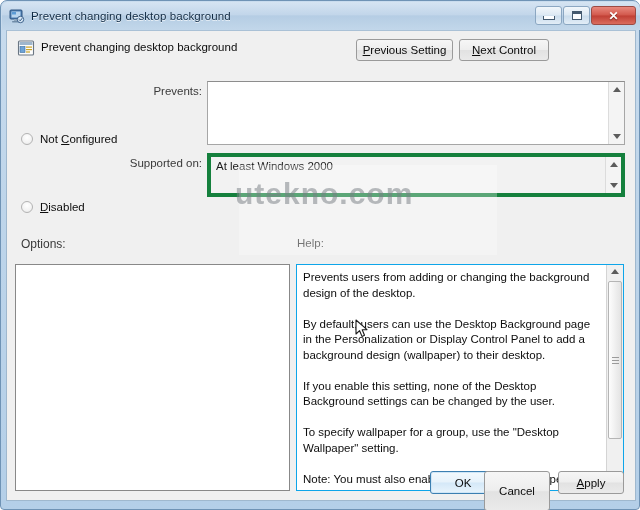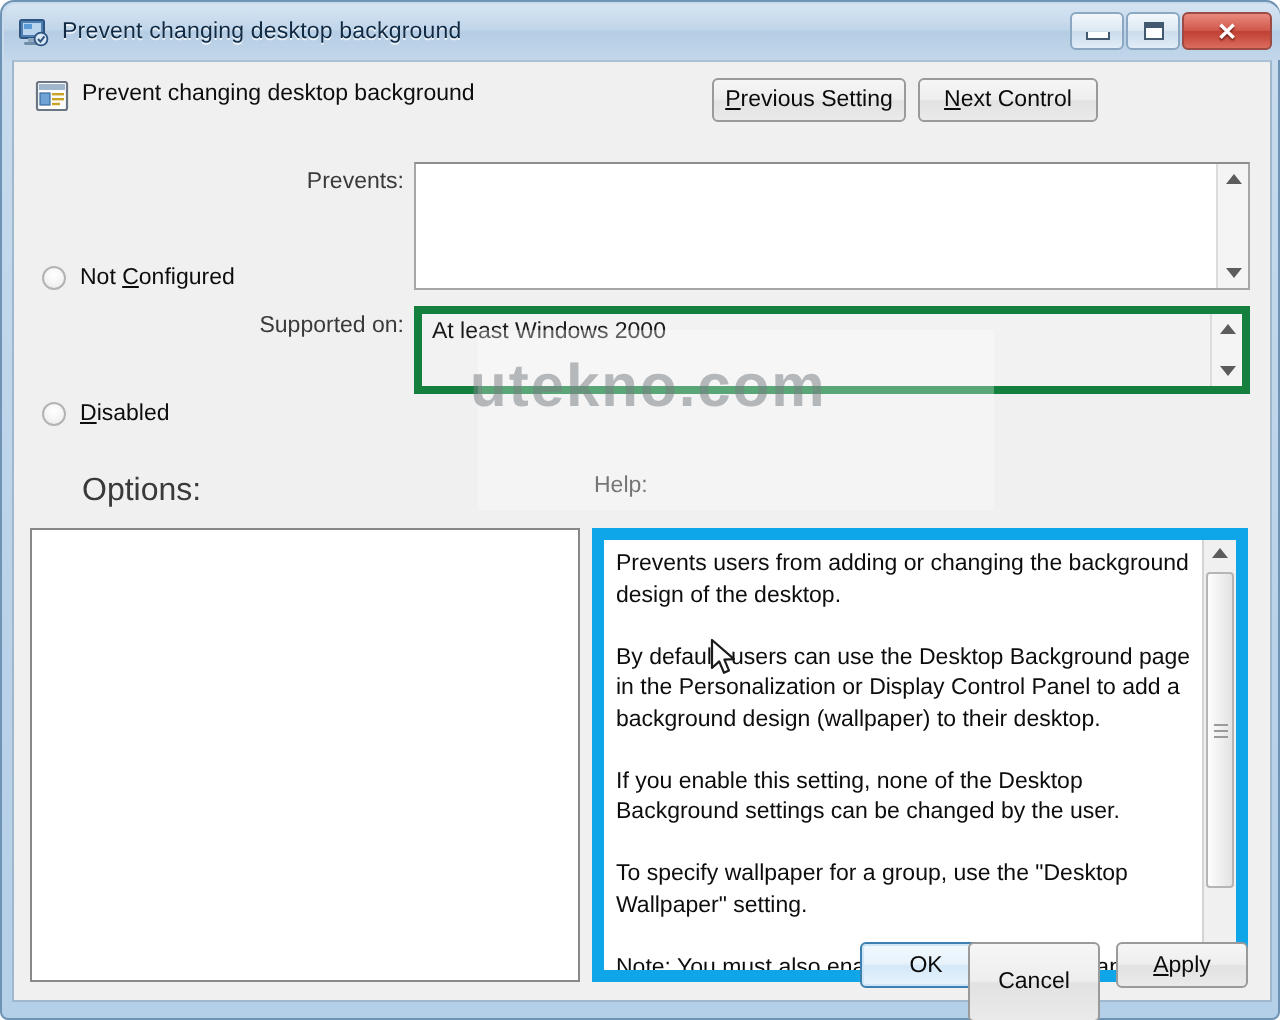--- a/index.html
+++ b/index.html
@@ -269,23 +269,22 @@
     width: 258px; height: 90px;
     background: rgba(255,255,255,.30);
     z-index: 4;
     pointer-events: none;
   }
 
   
   #label-options {
     position: absolute;
     left: 14px; top: 206px;
-    font-size: 16px;
+    font-size: 12px;
     color: #3a3a3a;
-    margin-left: 20px;
   }
   #label-help {
     position: absolute;
     left: 290px; top: 206px;
     font-size: 11.5px;
     color: #3a3a3a;
   }
 
   
   #options-panel {
@@ -297,21 +296,21 @@
     border: 1px solid #888888;
   }
 
   
   #help-panel {
     position: absolute;
     left: 289px; top: 233px;
     width: 328px; height: 227px;
     box-sizing: border-box;
     background: #ffffff;
-    border: 6px solid #0ea5e9;
+    border: 1px solid #0ea5e9;
     overflow: hidden;
   }
   #help-text {
     position: absolute;
     left: 0; top: 0;
     width: 306px;
     height: 100%;
     box-sizing: border-box;
     padding: 5px 7px 0 6px;
     font-size: 11.5px;

